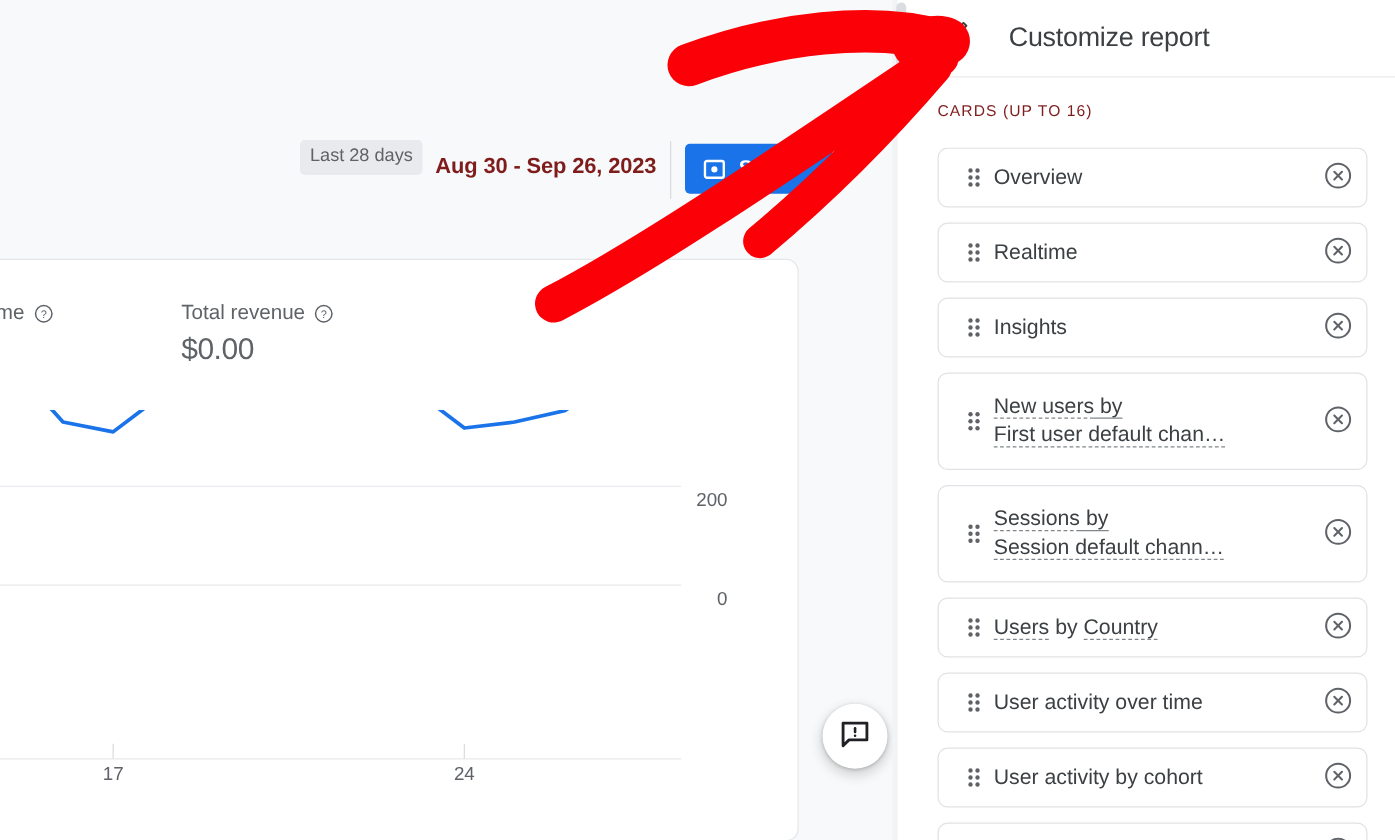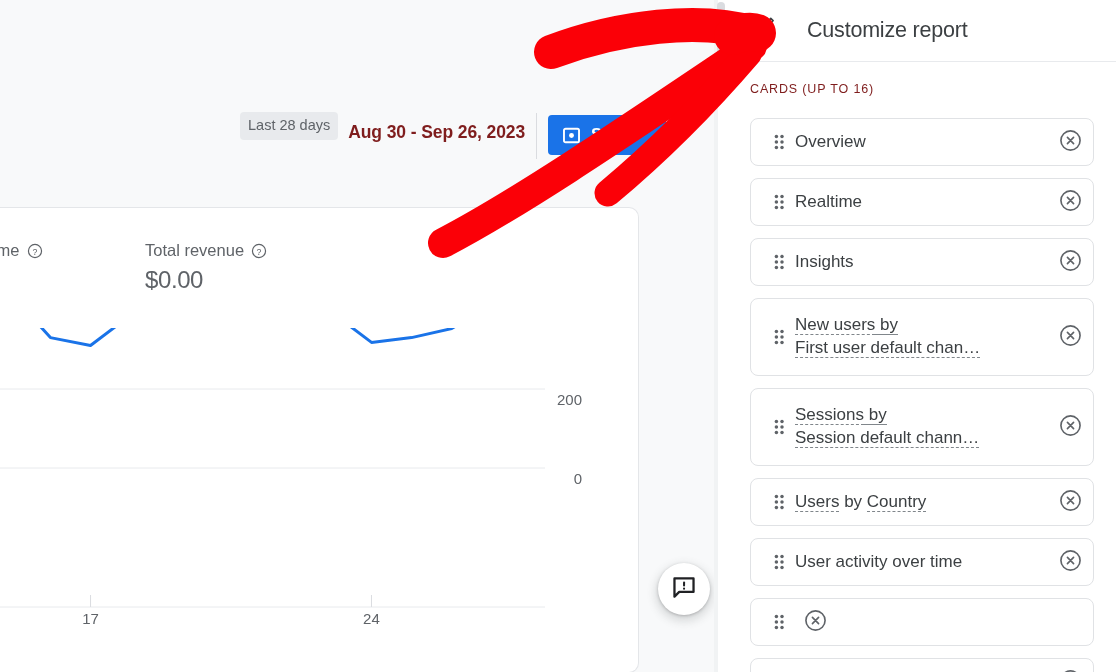--- a/index.html
+++ b/index.html
@@ -432,20 +432,23 @@
           <div class="drag-handle">
             <svg viewBox="0 0 11 16" width="11" height="16" aria-hidden="true">
               <circle cx="2.4" cy="2.4" r="1.75" fill="#5f6368"></circle>
               <circle cx="2.4" cy="8" r="1.75" fill="#5f6368"></circle>
               <circle cx="2.4" cy="13.6" r="1.75" fill="#5f6368"></circle>
               <circle cx="8" cy="2.4" r="1.75" fill="#5f6368"></circle>
               <circle cx="8" cy="8" r="1.75" fill="#5f6368"></circle>
               <circle cx="8" cy="13.6" r="1.75" fill="#5f6368"></circle>
             </svg>
           </div>
+          <div class="card-label">
+            <span class="ln"><span>User activity by cohort</span></span>
+          </div>
           <button class="remove-btn">
             <span><svg viewBox="0 0 24 24" width="23" height="23" aria-hidden="true">
                 <circle cx="12" cy="12" r="10" fill="none" stroke="#5f6368" stroke-width="1.7"></circle>
                 <path d="M8.8 8.8l6.4 6.4M15.2 8.8l-6.4 6.4" stroke="#5f6368" stroke-width="1.7" stroke-linecap="round"></path>
               </svg></span>
           </button>
         </div>
         <div class="card">
           <div class="card-label">
             <span class="ln"><span class="dash">Views by</span></span>

